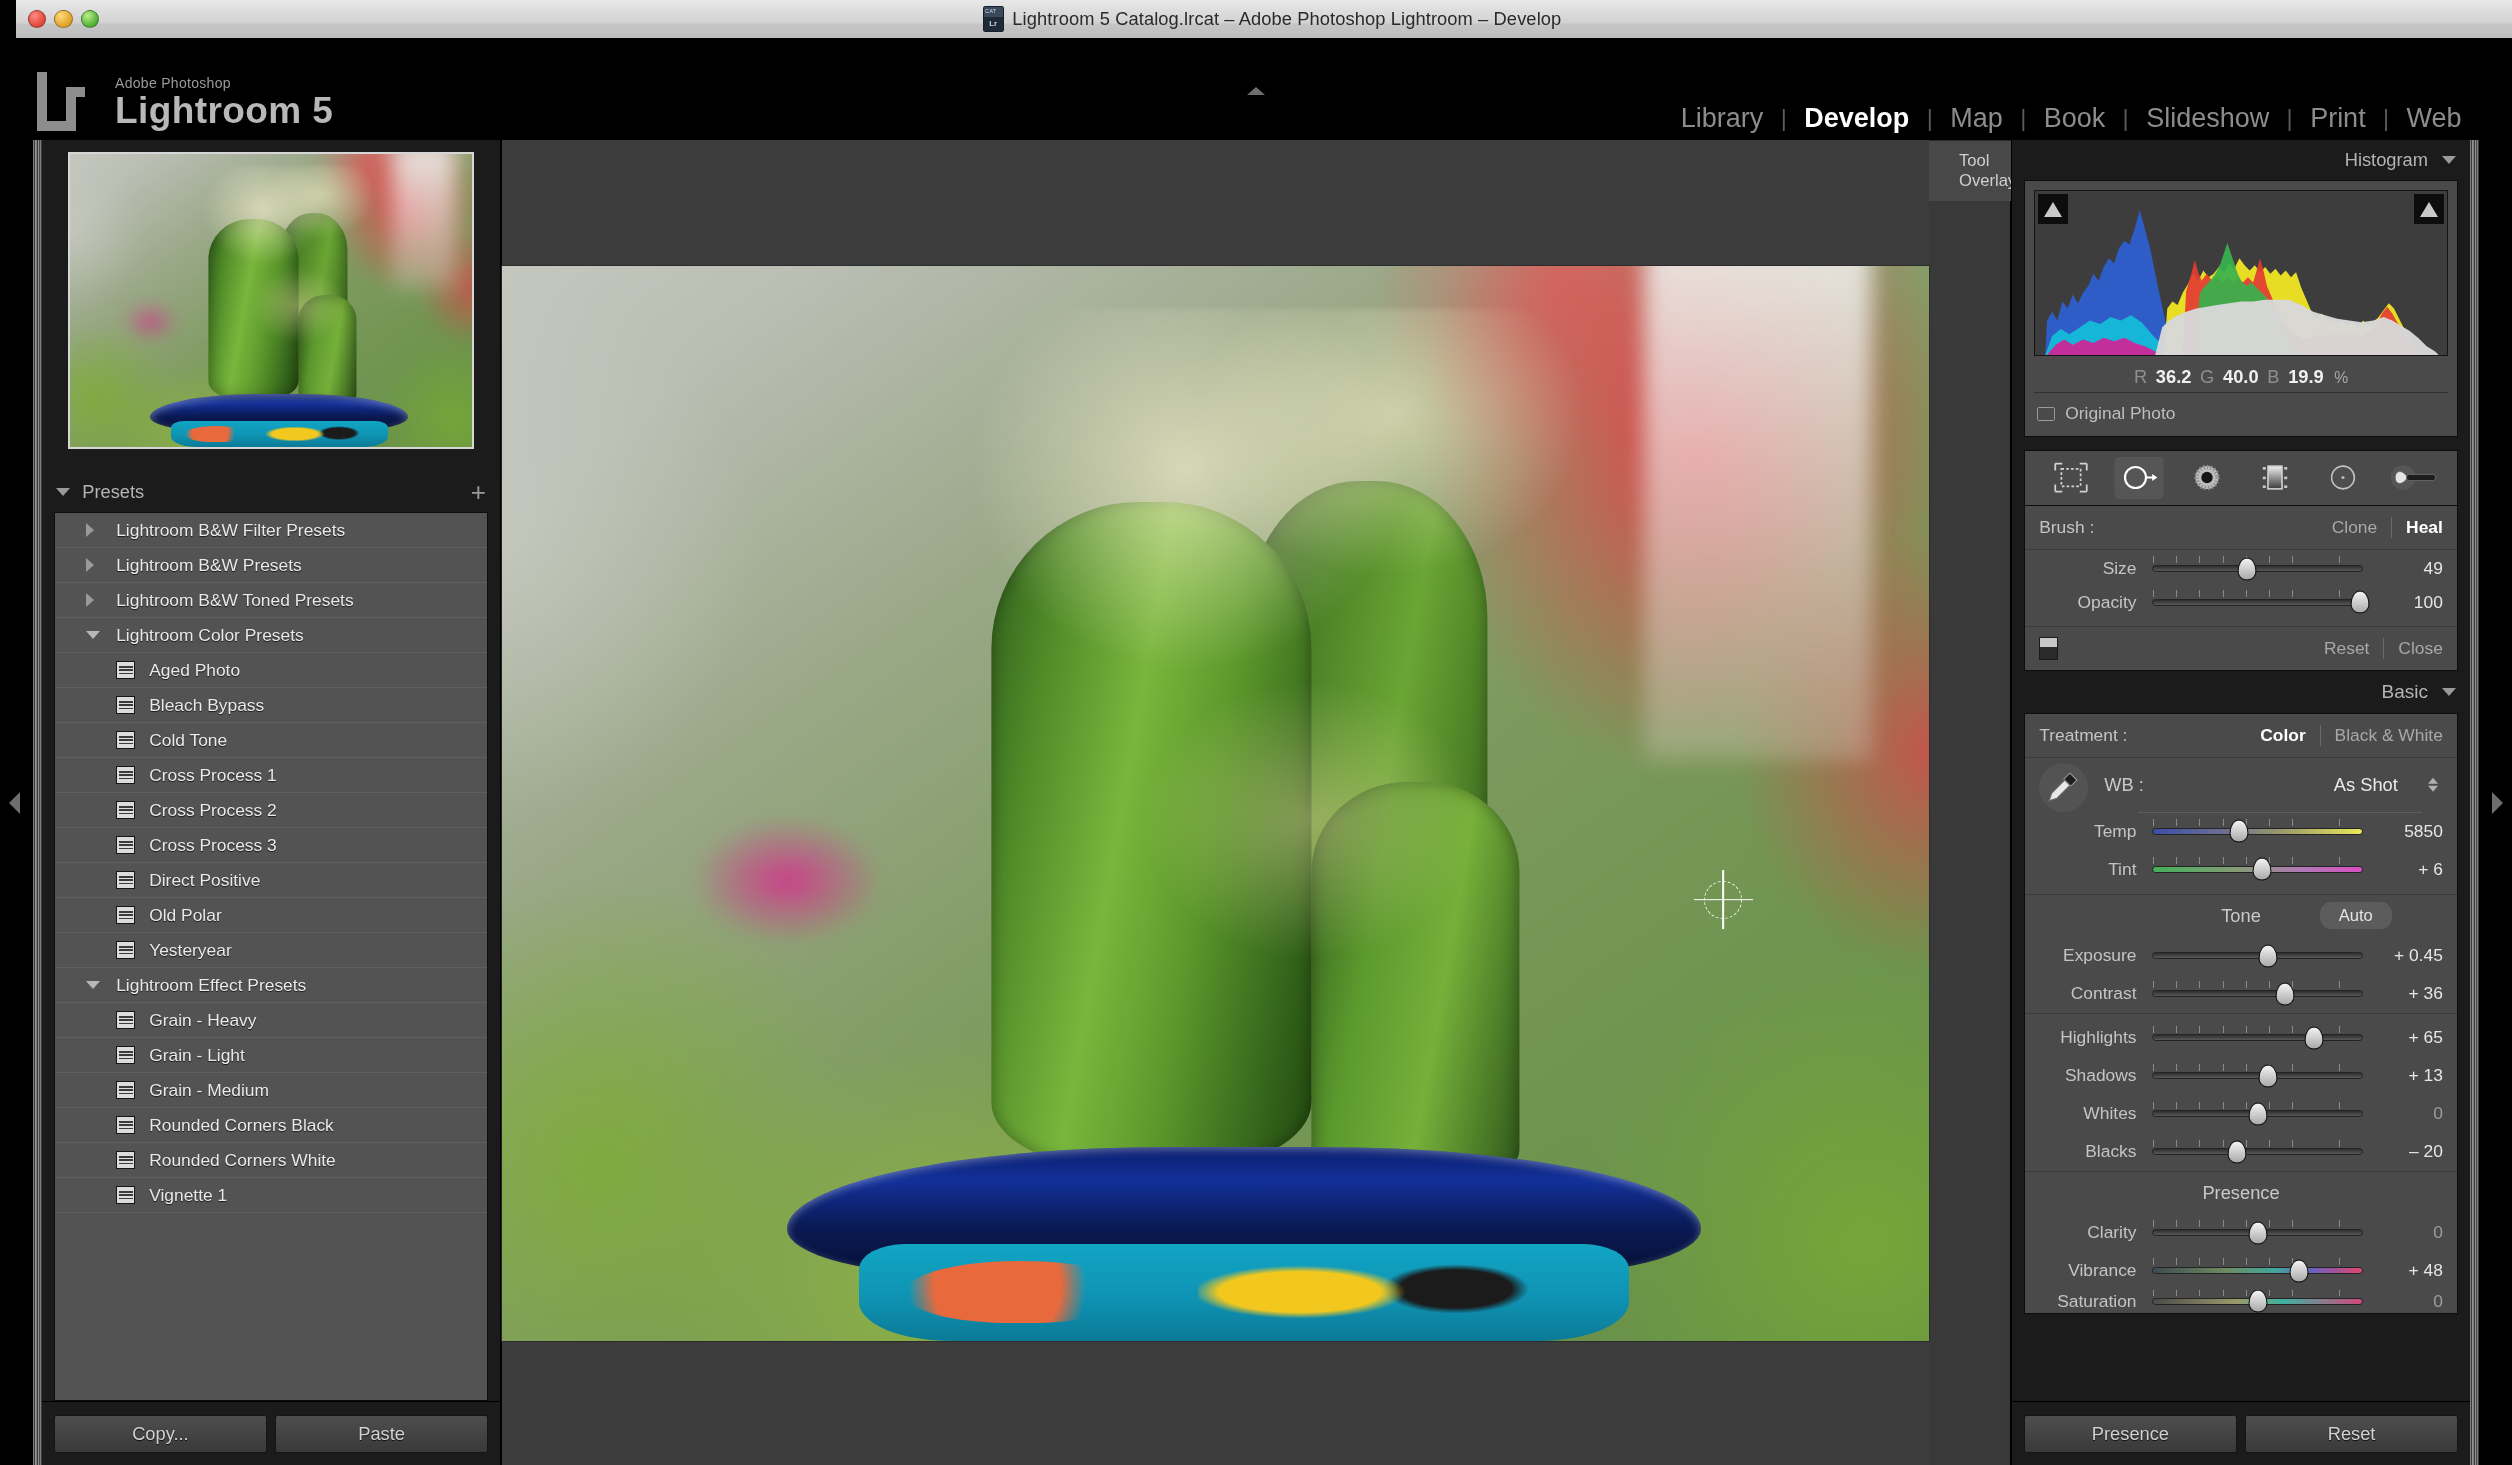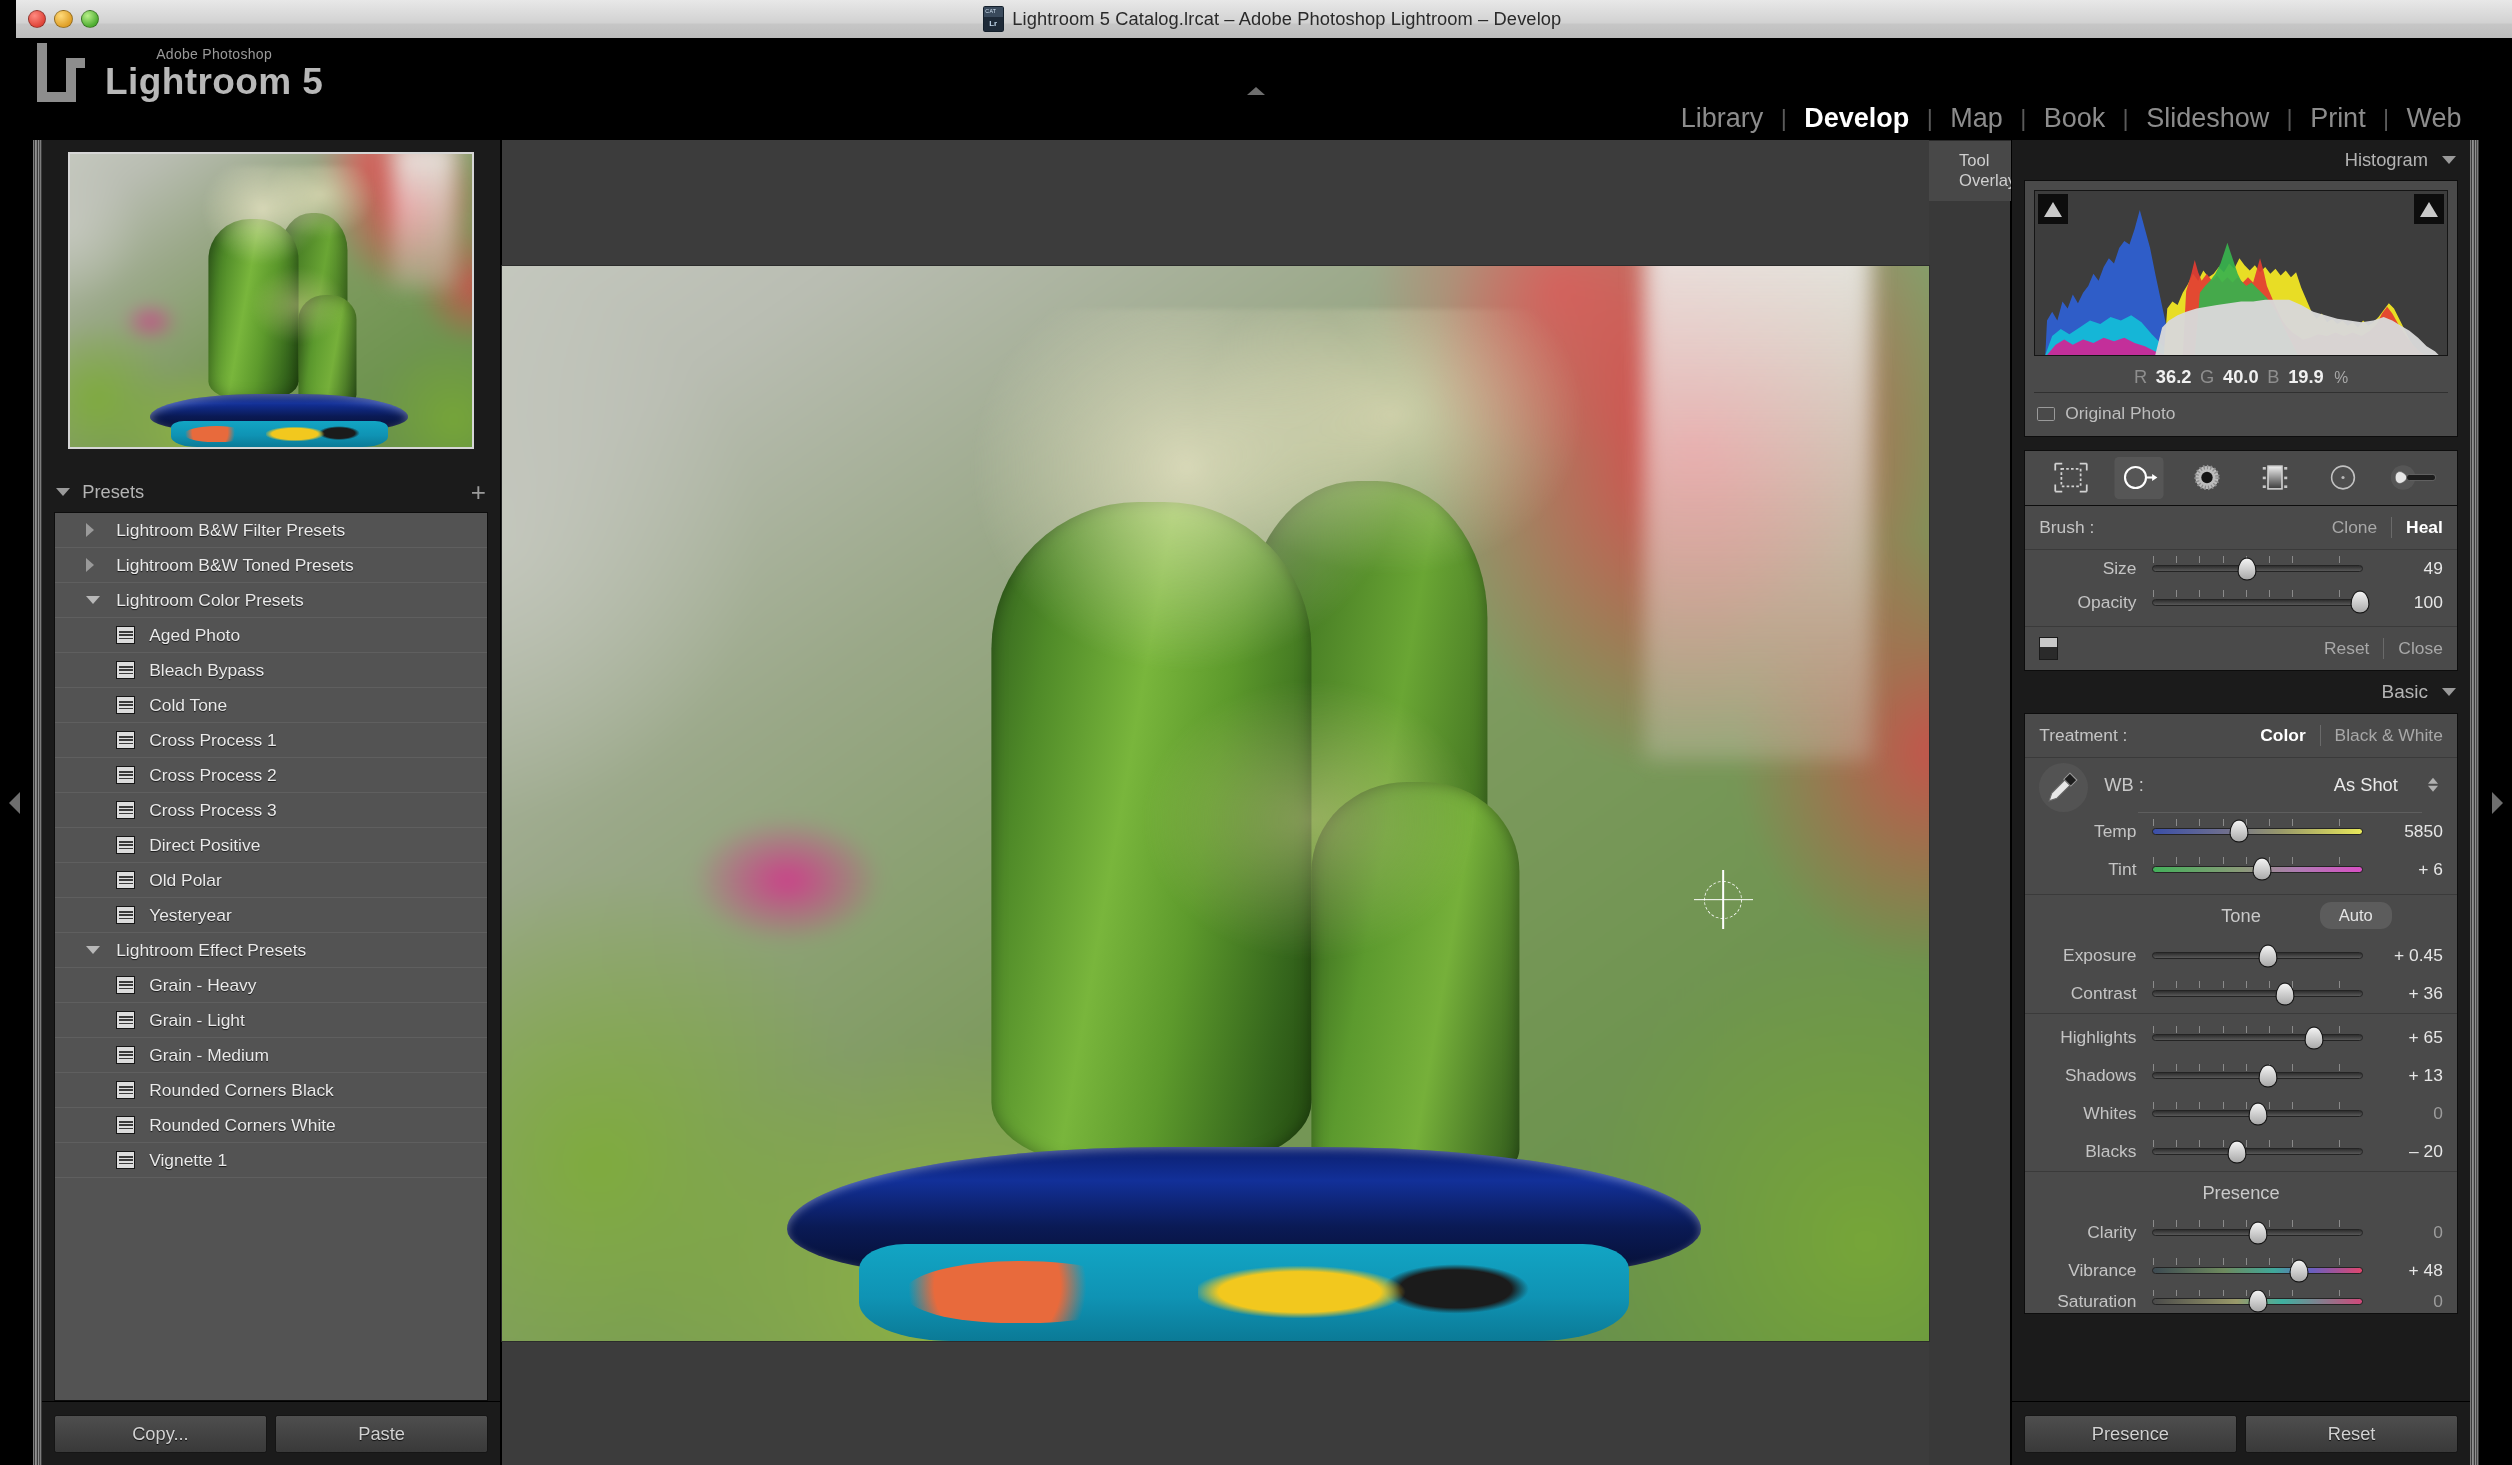--- a/index.html
+++ b/index.html
@@ -40,21 +40,21 @@
     position: absolute; left: 0; right: 0; bottom: 2.6px; text-align: center;
     font-size: 7.9px; color: #bfd4e8; font-weight: bold;
   }
   .title-text { font-size: 18.3px; color: #2a2a2a; letter-spacing: 0.1px; white-space: nowrap; }
 
   
   .header {
     position: absolute; left: 0; top: 38px; width: 2512px; height: 101px;
     background: #000;
   }
-  .identity { position: absolute; left: 33px; top: 1px; display: flex; align-items: flex-end; gap: 18px; text-align: center; }
+  .identity { position: absolute; left: 33px; top: 30px; display: flex; align-items: flex-end; gap: 28px; }
   .lr-mark {
     width: 54px; height: 65px; position: relative;
   }
   .lr-mark .bar-l { position: absolute; left: 3.5px; top: 3.5px; width: 10.5px; height: 59px; background: #8d8d8d; }
   .lr-mark .bar-b { position: absolute; left: 3.5px; bottom: 1.7px; width: 30px; height: 10.5px; background: #8d8d8d; }
   .lr-mark .r-stem { position: absolute; left: 33px; top: 19px; width: 9.6px; height: 44px; background: #8d8d8d; }
   .lr-mark .r-hook { position: absolute; left: 33px; top: 19px; width: 19px; height: 9.6px; background: #8d8d8d; }
   .id-text { padding-bottom: 3.5px; }
   .id-sub { font-size: 14px; color: #9a9a9a; letter-spacing: 0.3px; margin-bottom: 0.9px; }
   .id-main { font-size: 37px; color: #b8b8b8; font-weight: 700; letter-spacing: 0.4px; line-height: 1.02; }
@@ -469,20 +469,26 @@
     </div>
 
     <div class="presets-section">
       <div class="presets-list">
 
         <div class="preset-row">
           <span class="twisty">
               <i class="tri-right-sm"></i>
             </span>
           <span>Lightroom B&amp;W Filter Presets</span>
+        </div>
+        <div class="preset-row">
+          <span class="twisty">
+              <i class="tri-right-sm"></i>
+            </span>
+          <span>Lightroom B&amp;W Presets</span>
         </div>
         <div class="preset-row">
           <span class="twisty">
               <i class="tri-right-sm"></i>
             </span>
           <span>Lightroom B&amp;W Toned Presets</span>
         </div>
         <div class="preset-row">
           <span class="twisty">
               <i class="tri-down-sm"></i>

